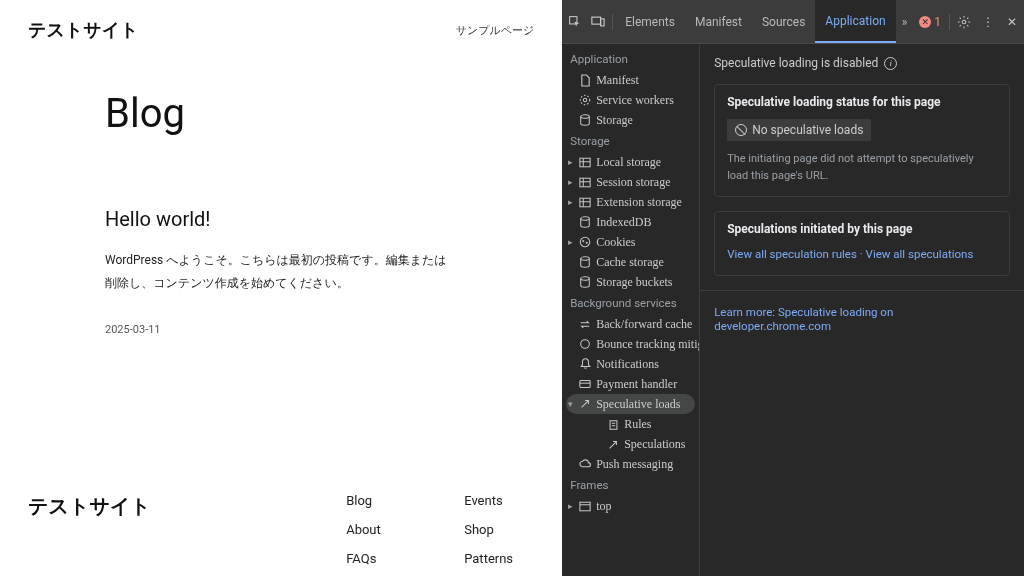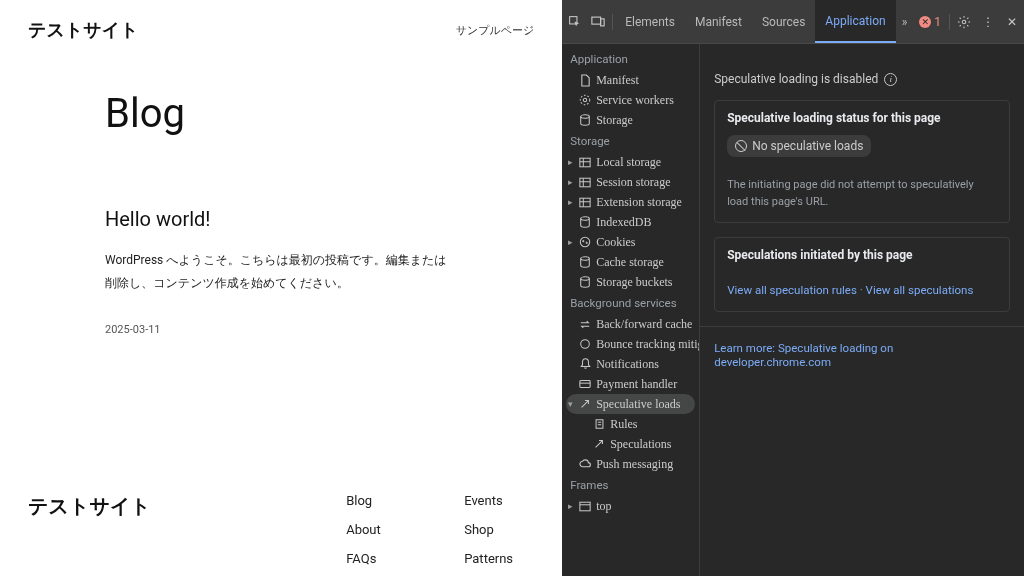--- a/index.html
+++ b/index.html
@@ -34,33 +34,33 @@
 .dt-tabs .err { display: flex; align-items: center; gap: 3px; color: #f28b82; padding: 0 6px; }
 .dot { width: 12px; height: 12px; border-radius: 50%; background: #f28b82; display: inline-flex; align-items: center; justify-content: center; font-size: 9px; color: #282828; }
 
 .dt-body { flex: 1; display: flex; overflow: hidden; }
 
 .dt-side { width: 138px; background: #282828; border-right: 1px solid #3c3c3c; overflow-y: auto; padding: 4px 0; }
 .side-section { color: #9aa0a6; padding: 4px 8px; font-size: 11.5px; }
 .side-item { display: flex; align-items: center; gap: 4px; padding: 2.5px 6px 2.5px 16px; color: #ccc; white-space: nowrap; overflow: hidden; text-overflow: ellipsis; font-family: Liberation Serif, serif; }
 .side-item .caret { width: 8px; display: inline-flex; justify-content: center; color: #9aa0a6; font-size: 9px; margin-left: -12px; }
 .side-item.selected { background: #444746; border-radius: 10px; margin: 0 4px; padding-left: 12px; }
-.side-item.sub { padding-left: 30px; }
+.side-item.sub { padding-left: 44px; align-items: flex-end; }
 .mini-icon { width: 14px; height: 14px; display: inline-flex; align-items: center; justify-content: center; flex-shrink: 0; }
 .mini-icon svg { stroke: #c7c7c7; fill: none; }
 
-.dt-main { flex: 1; background: #282828; overflow-y: auto; padding: 28px 14px; }
+.dt-main { flex: 1; background: #282828; overflow-y: auto; padding: 12px 14px; }
 .status-row { display: flex; align-items: center; gap: 6px; color: #ccc; margin-bottom: 14px; }
 .info-icon { width: 13px; height: 13px; border: 1px solid #c7c7c7; border-radius: 50%; display: inline-flex; align-items: center; justify-content: center; font-size: 9px; font-style: italic; font-family: serif; }
 .block { border: 1px solid #3c3c3c; border-radius: 4px; padding: 10px 12px 12px; margin-bottom: 14px; }
 .block-title { font-weight: 700; color: #e8eaed; margin-bottom: 10px; }
-.pill { background: #3c3c3c; border-radius: 8px; padding: 4px 8px; display: inline-flex; align-items: center; gap: 5px; color: #ccc; }
+.pill { background: #3c3c3c; border-radius: 0; padding: 4px 8px; display: inline-flex; align-items: center; gap: 5px; color: #ccc; }
 .pill .ban { width: 12px; height: 12px; border: 1.2px solid #ccc; border-radius: 50%; position: relative; display: inline-block; }
 .pill .ban::after { content: ""; position: absolute; width: 12px; height: 1.2px; background: #ccc; top: 5px; left: -1px; transform: rotate(45deg); }
-.block-text { color: #9aa0a6; font-size: 11px; line-height: 1.5; margin-top: 20px; }
+.block-text { color: #9aa0a6; font-size: 11px; line-height: 1.5; margin-top: 10px; }
 .links { color: #7cacf8; font-size: 11.5px; }
 .links span { color: #9aa0a6; }
 .sep { border: none; border-top: 1px solid #3c3c3c; margin: 14px -14px; }
 .learn { color: #7cacf8; font-size: 11.5px; }
 
 ::-webkit-scrollbar { width: 10px; }
 ::-webkit-scrollbar-track { background: #282828; }
 ::-webkit-scrollbar-thumb { background: #4a4a4a; border-radius: 5px; }
 </style>
 </head>

